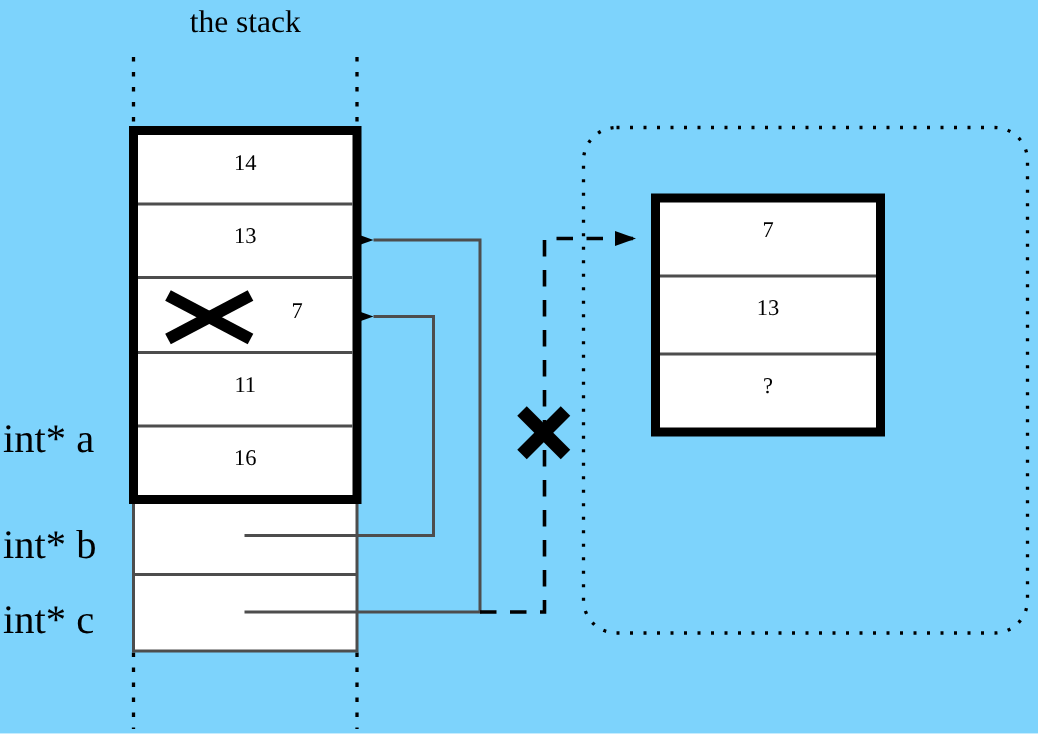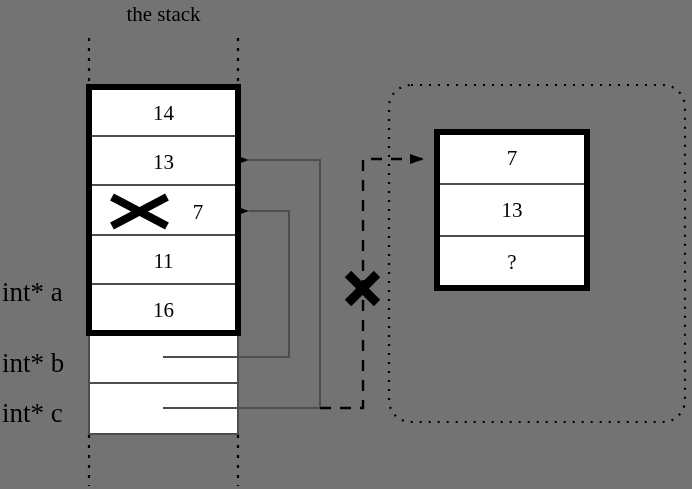--- a/index.html
+++ b/index.html
@@ -4,21 +4,21 @@
 <style>
   html, body {
     margin: 0;
     padding: 0;
     background: #ffffff;
   }
   #canvas {
     position: relative;
     width: 692px;
     height: 489px;
-    background: #737373;
+    background: #7dd3fc;
     font-family: "Liberation Serif", "DejaVu Serif", serif;
     overflow: hidden;
   }
   .title {
     position: absolute;
     font-size: 21px;
     color: #000;
     white-space: nowrap;
     text-align: center;
   }
@@ -29,21 +29,21 @@
     position: absolute;
     font-size: 27px;
     color: #000;
     white-space: nowrap;
     left: 2px;
     text-align: left;
   }
 
   .cell-value {
     position: absolute;
-    font-size: 21px;
+    font-size: 15px;
     color: #000;
     text-align: center;
     white-space: nowrap;
   }
 
   svg.layer {
     position: absolute;
     left: 0; top: 0;
     width: 692px;
     height: 489px;

